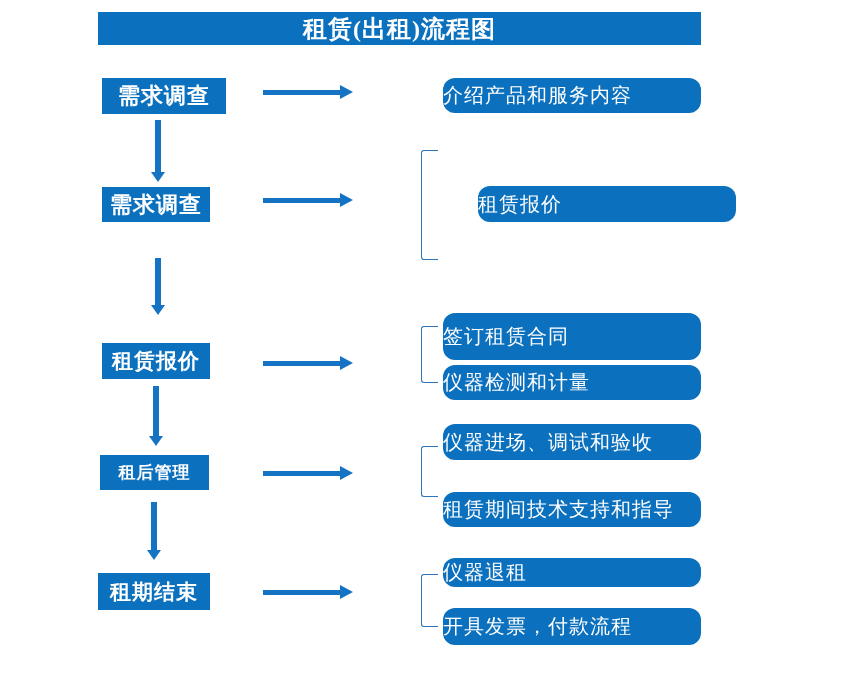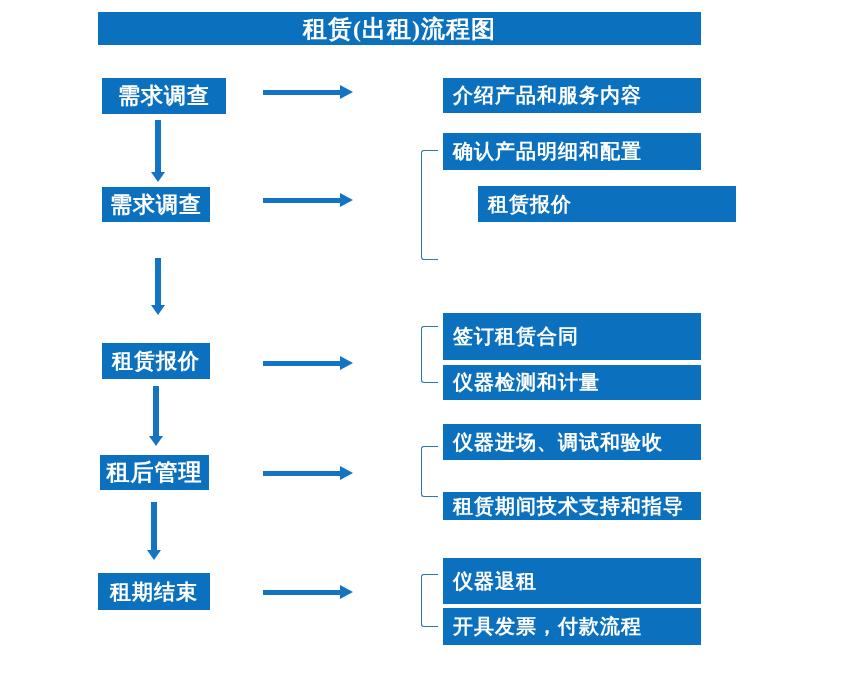--- a/index.html
+++ b/index.html
@@ -37,44 +37,45 @@
     background: var(--box-fill);
     color: var(--box-text);
     font-size: 22px; font-weight: 700;
     display: flex; align-items: center; justify-content: center;
     letter-spacing: 1px;
     white-space: nowrap;
   }
   .step-1 { left: 102px; top: 78px;  width: 124px; height: 36px; }
   .step-2 { left: 102px; top: 187px; width: 108px; height: 35px; }
   .step-3 { left: 102px; top: 343px; width: 108px; height: 36px; font-size: 21px; }
-  .step-4 { left: 100px; top: 455px; width: 109px; height: 35px; font-size: 23px; }
+  .step-4 { left: 100px; top: 455px; width: 109px; height: 35px; font-size: 17px; }
   .step-5 { left: 98px;  top: 573px; width: 112px; height: 37px; font-size: 21px; }
 
   
   .detail-box {
     position: absolute;
     left: 443px; width: 258px;
     background: var(--box-fill);
     color: var(--box-text);
-    font-size: 20px; font-weight: 700;
+    font-size: 20px; font-weight: 400;
     display: flex; align-items: center;
-    padding-left: 10px;
+    padding-left: 0;
     letter-spacing: 1px;
     white-space: nowrap;
+    border-radius: 12px;
   }
   .d-1  { top: 78px;  height: 35px; }
   .d-2  { top: 133px; height: 37px; }
   .d-3  { top: 186px; height: 36px; margin-left: 35px; }
   .d-4  { top: 243px; height: 35px; }
   .d-5  { top: 313px; height: 47px; text-align: center; }
   .d-6  { top: 365px; height: 35px; }
   .d-7  { top: 424px; height: 36px; }
-  .d-8  { top: 492px; height: 28px; }
-  .d-9  { top: 558px; height: 46px; }
+  .d-8  { top: 492px; height: 35px; }
+  .d-9  { top: 558px; height: 29px; }
   .d-10 { top: 608px; height: 37px; }
 
   
   .harrow { position: absolute; left: 263px; width: 90px; height: 14px; }
   .harrow .shaft {
     position: absolute; left: 0; top: 5px; width: 78px; height: 5px;
     background: var(--arrow);
   }
   .harrow .head {
     position: absolute; left: 77px; top: 0; width: 0; height: 0;
@@ -169,21 +170,20 @@
       <div class="shaft"></div>
       <div class="head"></div>
     </div>
 
   <div class="bracket b-2"></div>
   <div class="bracket b-3"></div>
   <div class="bracket b-4"></div>
   <div class="bracket b-5"></div>
 
   <div class="detail-box d-1">介绍产品和服务内容</div>
-  <div class="detail-box d-2">确认产品明细和配置</div>
   <div class="detail-box d-3">租赁报价</div>
   <div class="detail-box d-5">签订租赁合同</div>
   <div class="detail-box d-6">仪器检测和计量</div>
   <div class="detail-box d-7">仪器进场、调试和验收</div>
   <div class="detail-box d-8">租赁期间技术支持和指导</div>
   <div class="detail-box d-9">仪器退租</div>
   <div class="detail-box d-10">开具发票，付款流程</div>
 
 </div>
 

